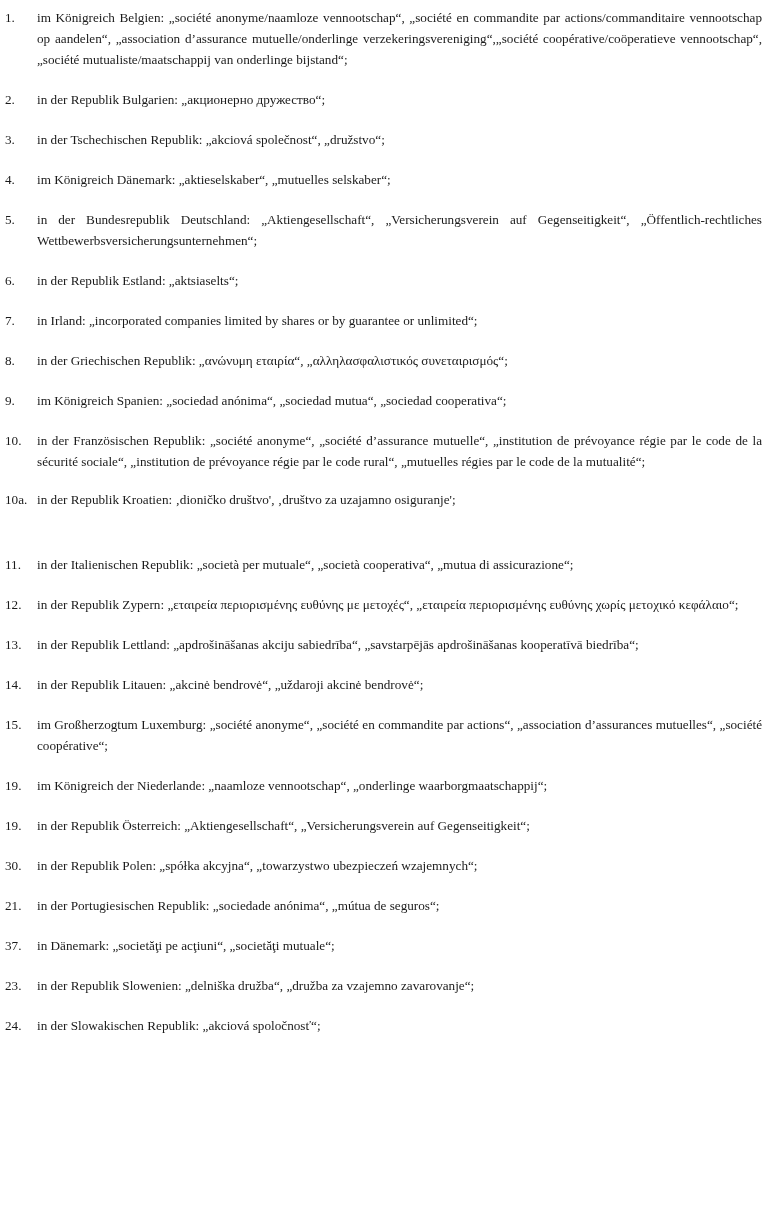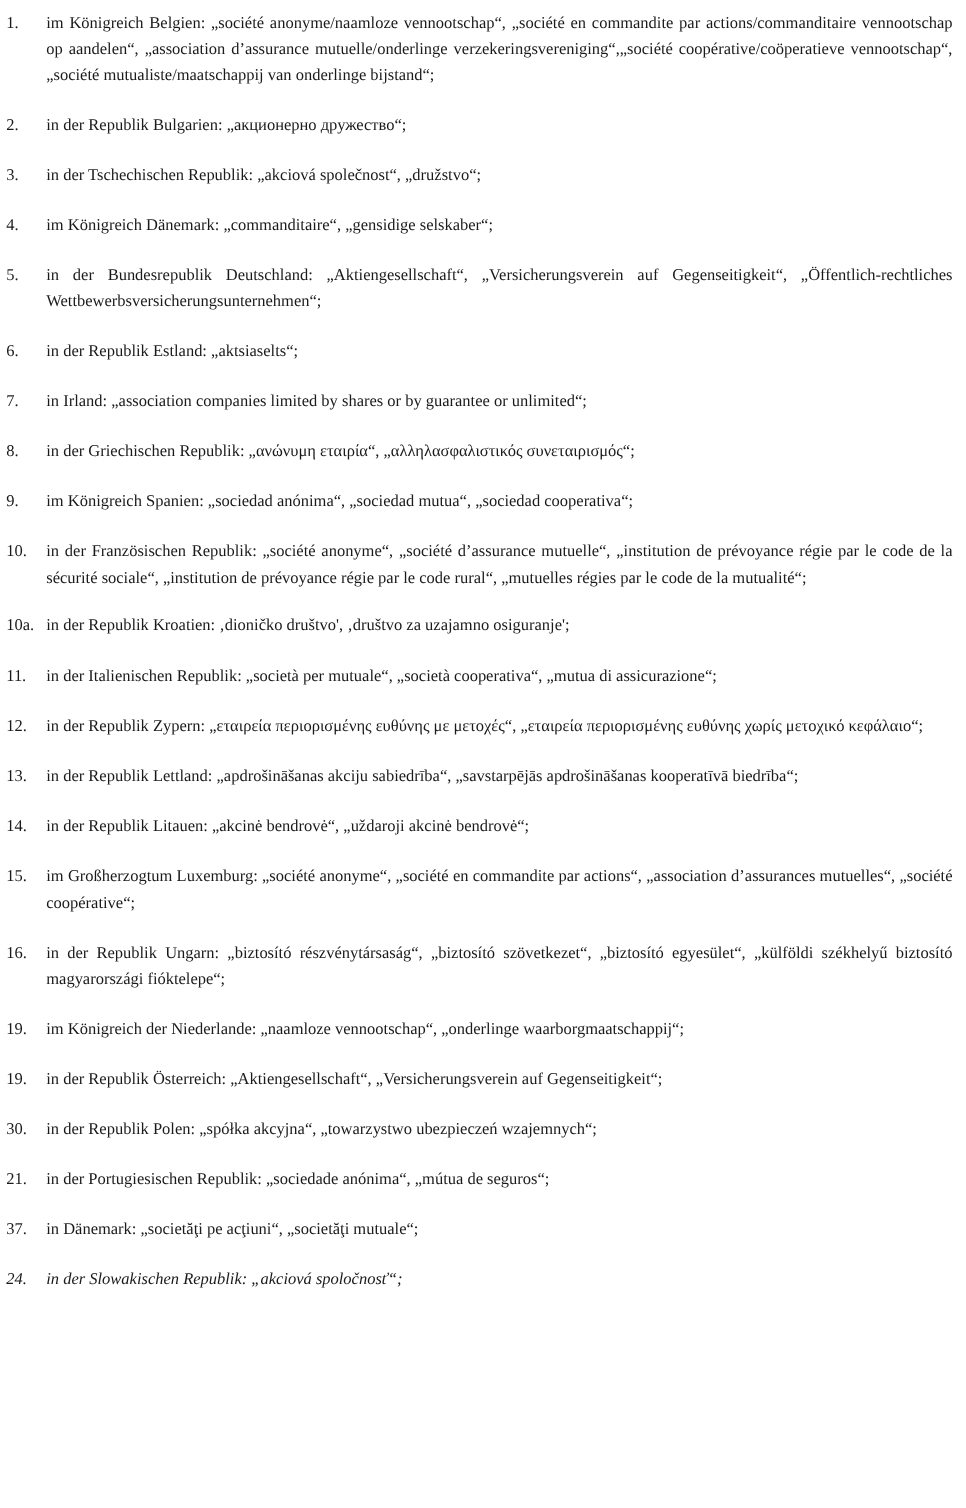--- a/index.html
+++ b/index.html
@@ -25,25 +25,24 @@
     margin: 0;
     padding: 0;
   }
   .item {
     display: flex;
     align-items: flex-start;
     margin-bottom: 19px;
   }
   .item:last-child {
     margin-bottom: 0;
-    font-style: italic;
   }
   
   .item:nth-child(10) { margin-bottom: 17px; justify-content: flex-end; }  
-  .item:nth-child(11) { margin-bottom: 20px; }  
+  .item:nth-child(11) { margin-bottom: 44px; }  
   .num {
     flex: 0 0 32px;
     white-space: nowrap;
   }
   .txt {
     flex: 1 1 auto;
     text-align: justify;
   }
 </style>
 </head>
@@ -58,33 +57,33 @@
       <div class="item">
         <span class="num">2.</span>
         <span class="txt">in der Republik Bulgarien: „акционерно дружество“;</span>
       </div>
       <div class="item">
         <span class="num">3.</span>
         <span class="txt">in der Tschechischen Republik: „akciová společnost“, „družstvo“;</span>
       </div>
       <div class="item">
         <span class="num">4.</span>
-        <span class="txt">im Königreich Dänemark: „commanditaire“, „gensidige selskaber“;</span>
+        <span class="txt">im Königreich Dänemark: „aktieselskaber“, „mutuelles selskaber“;</span>
       </div>
       <div class="item">
         <span class="num">5.</span>
         <span class="txt">in der Bundesrepublik Deutschland: „Aktiengesellschaft“, „Versicherungsverein auf Gegenseitigkeit“, „Öffentlich-rechtliches Wettbewerbsversicherungsunternehmen“;</span>
       </div>
       <div class="item">
         <span class="num">6.</span>
         <span class="txt">in der Republik Estland: „aktsiaselts“;</span>
       </div>
       <div class="item">
         <span class="num">7.</span>
-        <span class="txt">in Irland: „association companies limited by shares or by guarantee or unlimited“;</span>
+        <span class="txt">in Irland: „incorporated companies limited by shares or by guarantee or unlimited“;</span>
       </div>
       <div class="item">
         <span class="num">8.</span>
         <span class="txt">in der Griechischen Republik: „ανώνυμη εταιρία“, „αλληλασφαλιστικός συνεταιρισμός“;</span>
       </div>
       <div class="item">
         <span class="num">9.</span>
         <span class="txt">im Königreich Spanien: „sociedad anónima“, „sociedad mutua“, „sociedad cooperativa“;</span>
       </div>
       <div class="item">
@@ -109,41 +108,41 @@
       </div>
       <div class="item">
         <span class="num">14.</span>
         <span class="txt">in der Republik Litauen: „akcinė bendrovė“, „uždaroji akcinė bendrovė“;</span>
       </div>
       <div class="item">
         <span class="num">15.</span>
         <span class="txt">im Großherzogtum Luxemburg: „société anonyme“, „société en commandite par actions“, „association d’assurances mutuelles“, „société coopérative“;</span>
       </div>
       <div class="item">
-        <span class="num">16.</span>
-        <span class="txt">in der Republik Ungarn: „biztosító részvénytársaság“, „biztosító szövetkezet“, „biztosító egyesület“, „külföldi székhelyű biztosító magyarországi fióktelepe“;</span>
-      </div>
-      <div class="item">
         <span class="num">19.</span>
         <span class="txt">im Königreich der Niederlande: „naamloze vennootschap“, „onderlinge waarborgmaatschappij“;</span>
       </div>
       <div class="item">
         <span class="num">19.</span>
         <span class="txt">in der Republik Österreich: „Aktiengesellschaft“, „Versicherungsverein auf Gegenseitigkeit“;</span>
       </div>
       <div class="item">
         <span class="num">30.</span>
         <span class="txt">in der Republik Polen: „spółka akcyjna“, „towarzystwo ubezpieczeń wzajemnych“;</span>
       </div>
       <div class="item">
         <span class="num">21.</span>
         <span class="txt">in der Portugiesischen Republik: „sociedade anónima“, „mútua de seguros“;</span>
       </div>
       <div class="item">
         <span class="num">37.</span>
         <span class="txt">in Dänemark: „societăţi pe acţiuni“, „societăţi mutuale“;</span>
       </div>
       <div class="item">
+        <span class="num">23.</span>
+        <span class="txt">in der Republik Slowenien: „delniška družba“, „družba za vzajemno zavarovanje“;</span>
+      </div>
+      <div class="item">
         <span class="num">24.</span>
         <span class="txt">in der Slowakischen Republik: „akciová spoločnosť“;</span>
       </div>
     </div>
 </main>
 
 </body></html>

